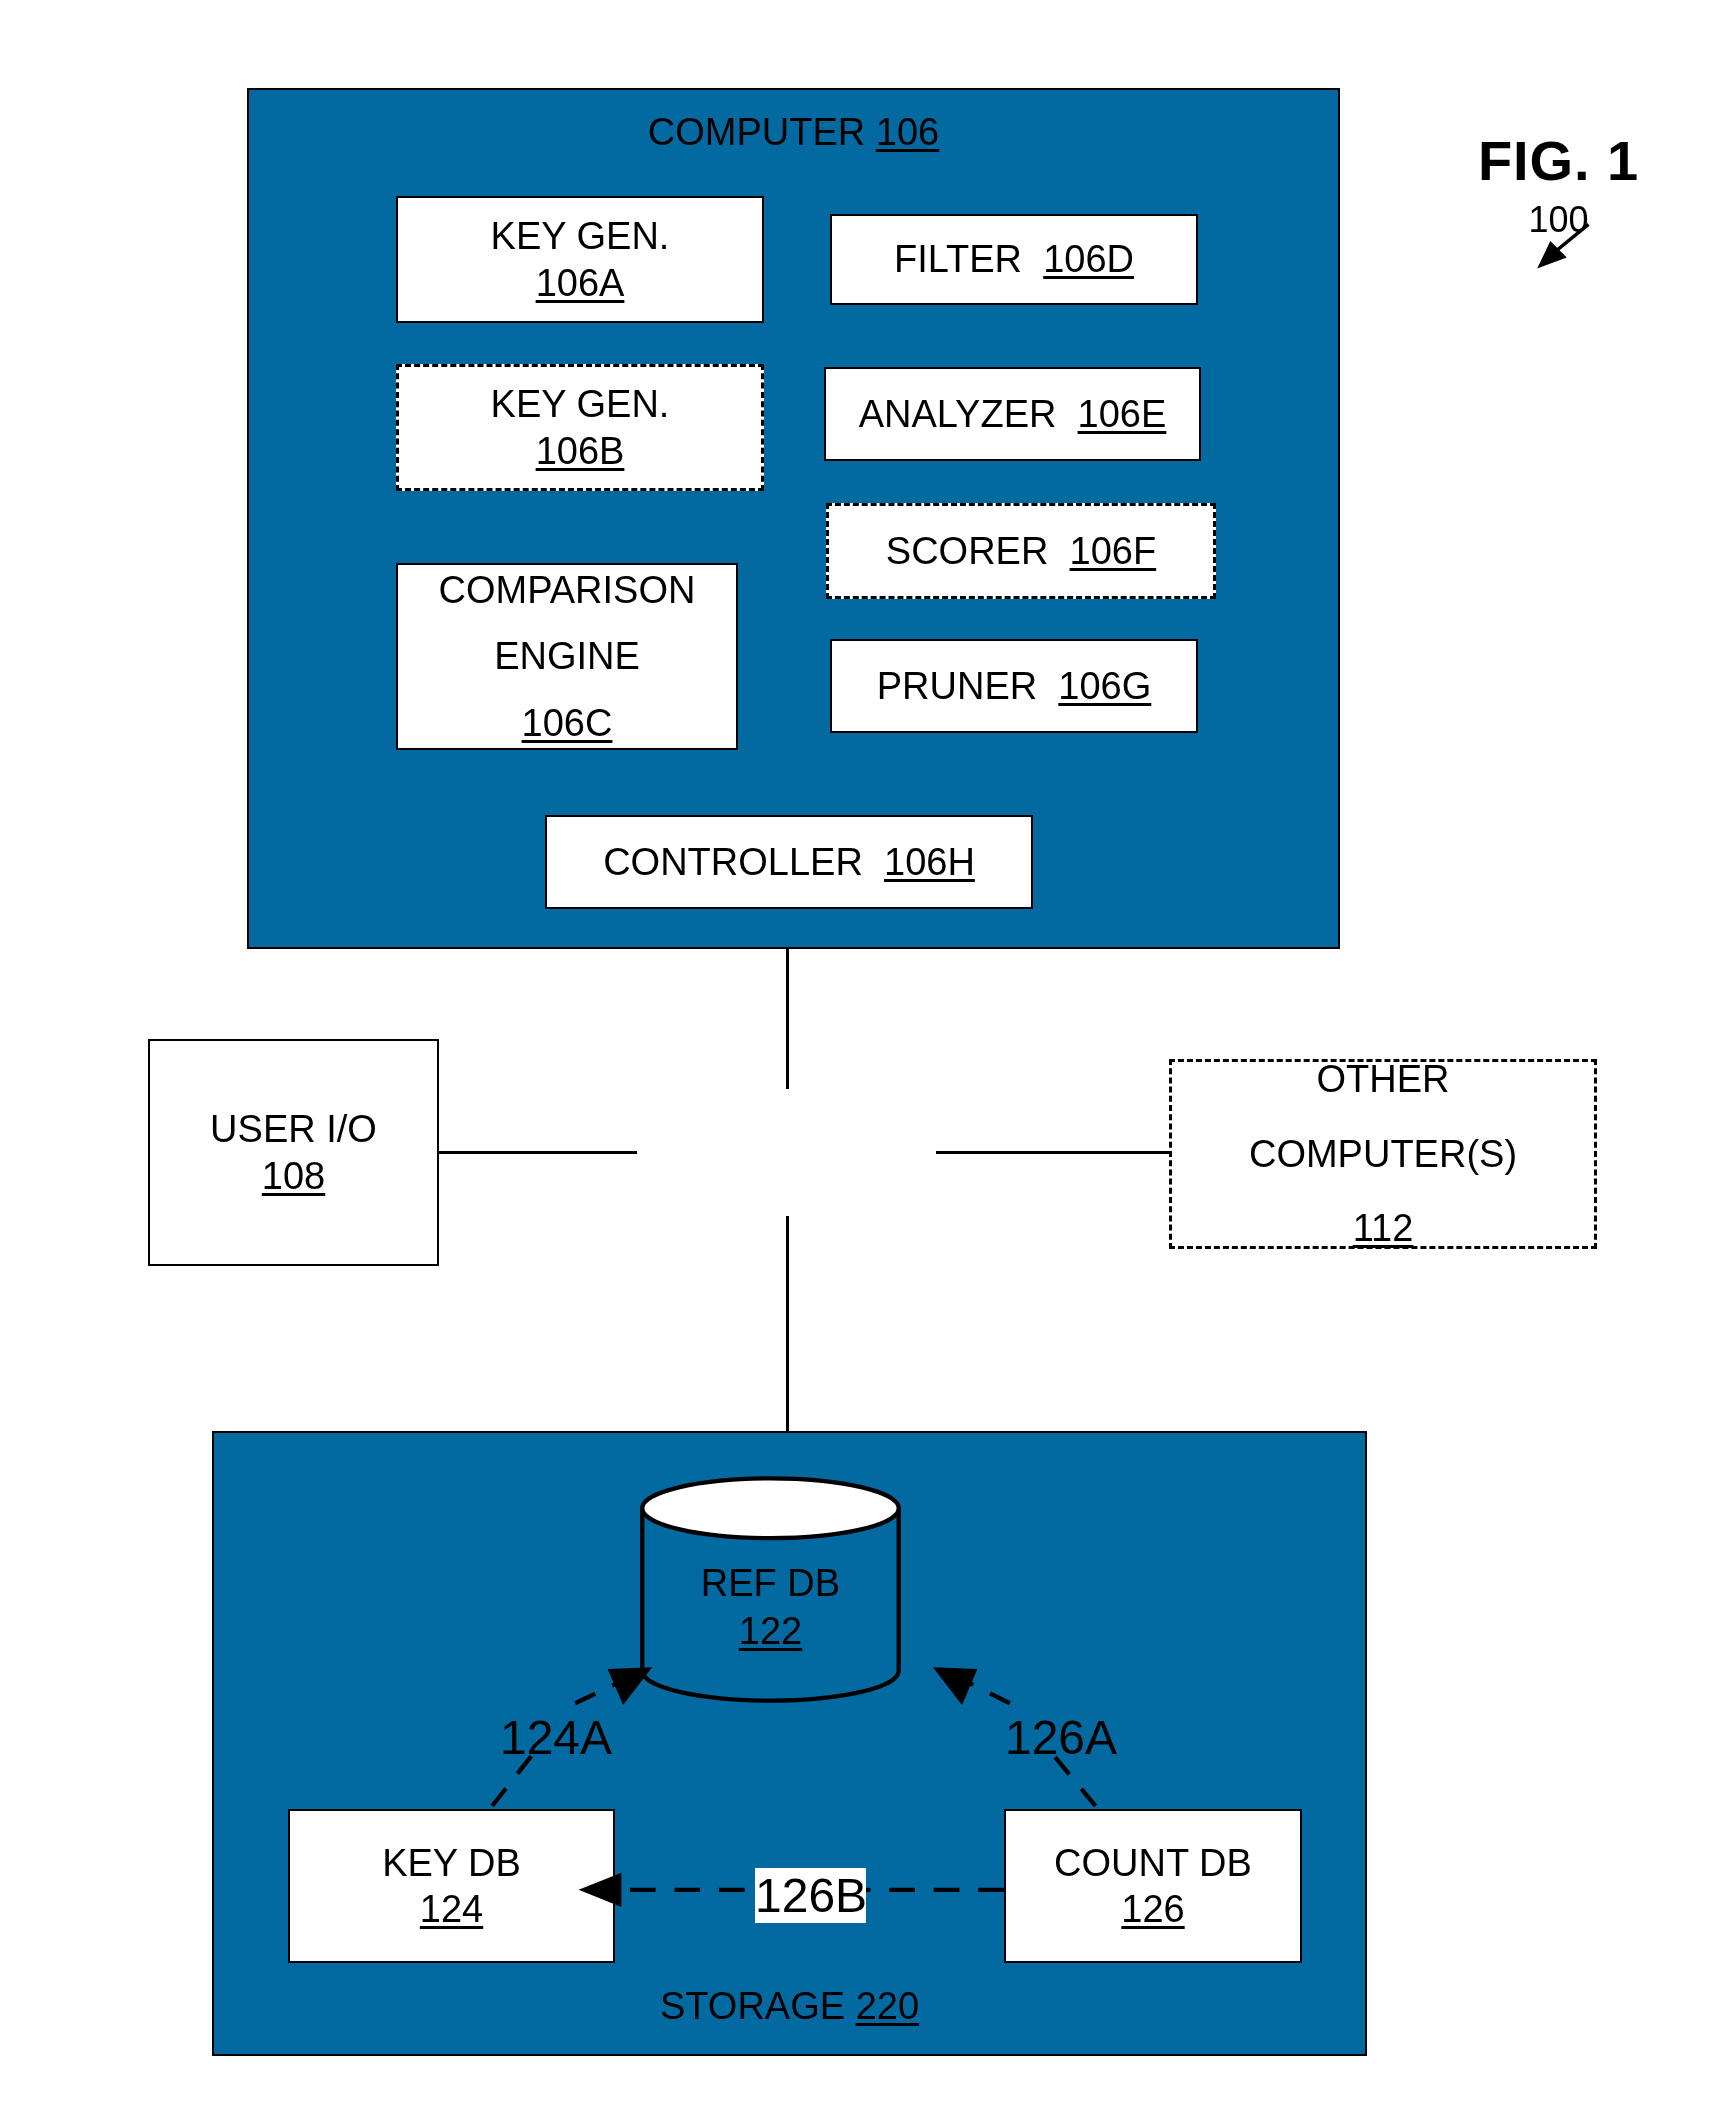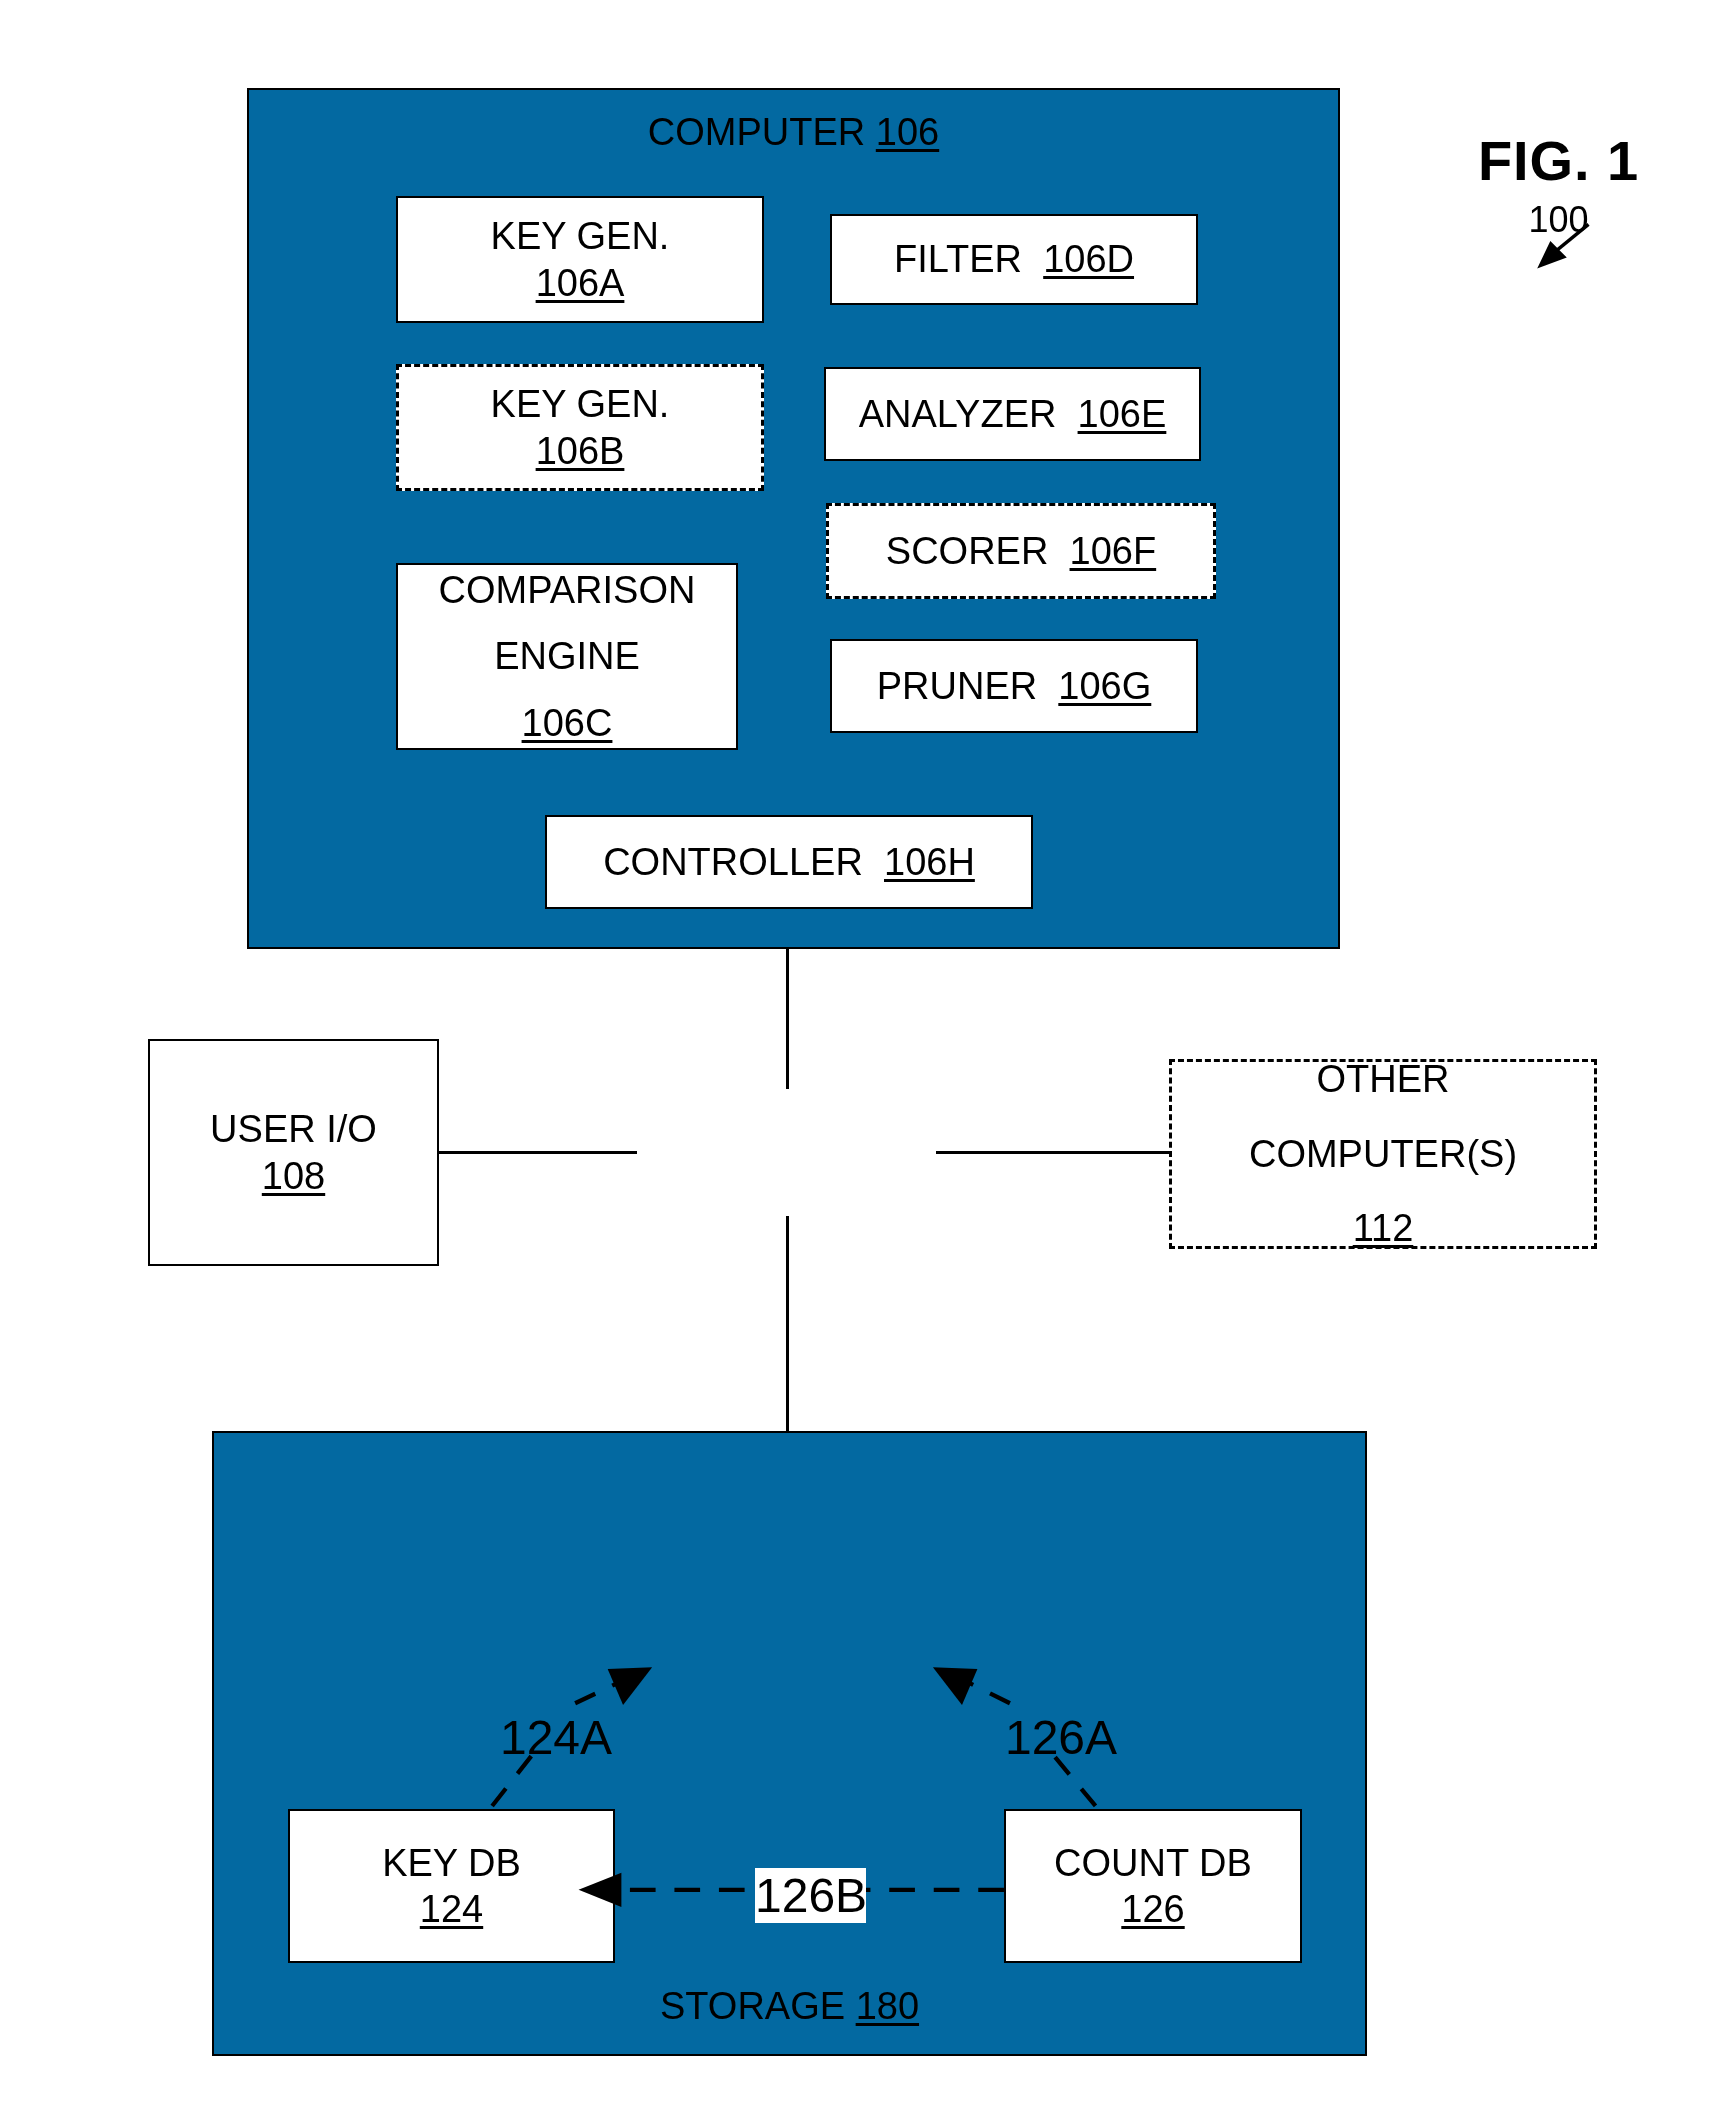--- a/index.html
+++ b/index.html
@@ -147,24 +147,36 @@
   <div class="box dashed" style="left:1169px; top:1059px; width:428px; height:190px;gap:28px;">
     <span class="t fs-box">OTHER</span>
     <span class="t fs-box">COMPUTER(S)</span>
     <span class="t fs-box u">112</span>
   </div>
 
   <div class="line-v" style="left:786px; top:1216px; height:216px;"></div>
 
   <div class="container-box" style="left:212px; top:1431px; width:1155px; height:625px;">
     <div class="abs" style="left:0; right:0; bottom:26px; text-align:center;">
-      <span class="fs-title">STORAGE</span><span class="fs-title">&nbsp;</span><span class="fs-title u">180</span>
+      <span class="fs-title">STORAGE</span><span class="fs-title">&nbsp;</span><span class="fs-title u">220</span>
     </div>
   </div>
 
+  <div class="cyl" style="left:638px; top:1474px; width:265px; height:231px;">
+    <svg width="265" height="231" viewBox="0 0 310 270">
+      <path d="M5,40 L5,230" stroke="#000" stroke-width="5" fill="none"></path>
+      <path d="M305,40 L305,230" stroke="#000" stroke-width="5" fill="none"></path>
+      <ellipse cx="155" cy="40" rx="150" ry="35" stroke="#000" stroke-width="5" fill="#fff"></ellipse>
+      <path d="M5,230 A150,35 0 0 0 305,230" stroke="#000" stroke-width="5" fill="none"></path>
+    </svg>
+    <div class="cyl-label" style="top:86px;">
+      <span class="t">REF DB</span>
+      <span class="t u">122</span>
+    </div>
+  </div>
 
   <div class="box" style="left:288px; top:1809px; width:327px; height:154px;">
     <span class="t fs-box">KEY DB</span>
     <span class="t fs-box u">124</span>
   </div>
 
   <div class="box" style="left:1004px; top:1809px; width:298px; height:154px;align-items:center;">
     <span class="t fs-box">COUNT DB</span>
     <span class="t fs-box u">126</span>
   </div>

